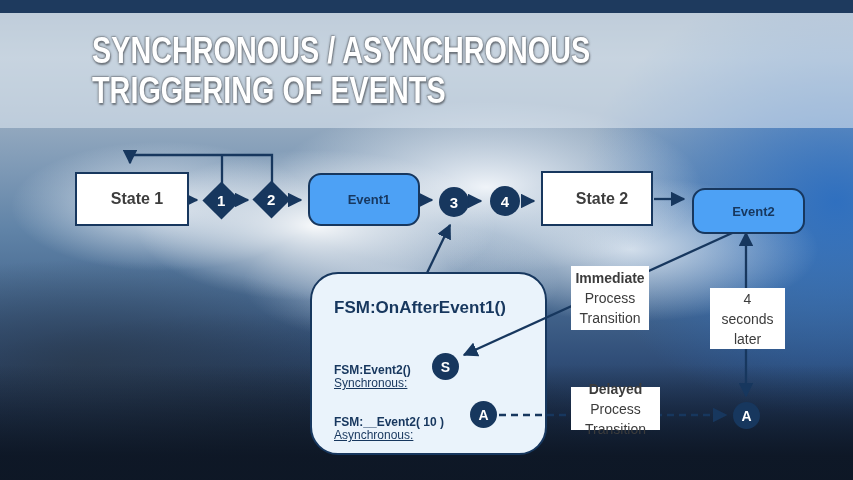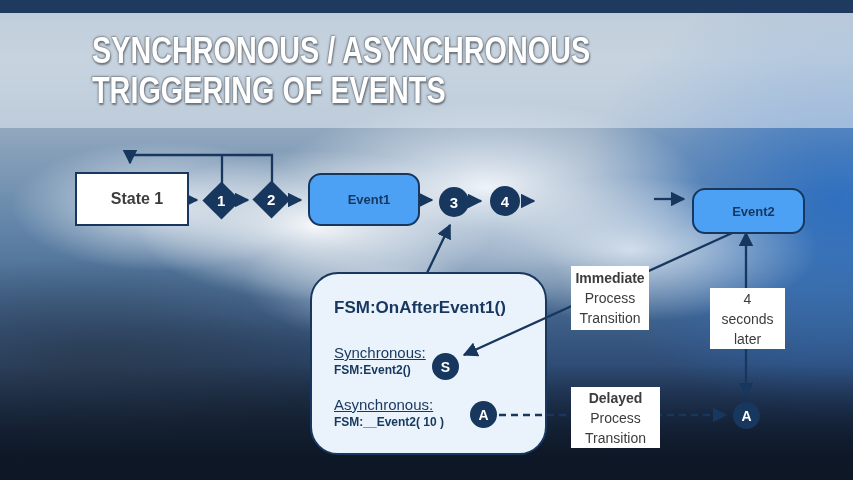--- a/index.html
+++ b/index.html
@@ -34,21 +34,21 @@
   .diamond span{transform:rotate(-45deg);color:#fff;font-weight:bold;font-size:15px;}
   .chip{position:absolute;border-radius:50%;background:var(--navy);color:#fff;font-weight:bold;display:flex;align-items:center;justify-content:center;z-index:5;}
   .chip.big{width:30px;height:30px;font-size:15px;}
   .chip.small{width:27px;height:27px;font-size:14px;z-index:7;}
   .fsm-box{
     position:absolute;left:310px;top:272px;width:237px;height:183px;box-sizing:border-box;
     background:var(--fsm-fill);border:2px solid var(--navy);border-radius:28px;z-index:3;
     color:var(--navy);
   }
   .fsm-heading{position:absolute;left:22px;top:24px;font-size:17px;font-weight:bold;}
-  .fsm-label{position:absolute;left:22px;font-size:15px;text-decoration:underline;}
+  .fsm-label{position:absolute;left:22px;font-size:12px;text-decoration:underline;margin-top:32px;}
   .fsm-code{position:absolute;left:22px;font-size:12px;font-weight:bold;}
   .callout{position:absolute;background:#ffffff;z-index:6;color:var(--label-text);
     font-size:14px;line-height:20px;text-align:center;display:flex;flex-direction:column;justify-content:center;}
   .callout .b{font-weight:bold;}
   .conn{stroke:var(--navy);stroke-width:2.3;fill:none;}
   .conn.dash{stroke-dasharray:7 5;}
   .arrow-head{fill:var(--navy);}
 </style>
 </head>
 <body>
@@ -102,20 +102,23 @@
   </div>
   <div class="node event" style="left:308px;top:173px;width:112px;height:53px">
     <span>Event1</span>
   </div>
   <div class="chip big" style="left:439px;top:187px">
     <span>3</span>
   </div>
   <div class="chip big" style="left:490px;top:186px">
     <span>4</span>
   </div>
+  <div class="node state" style="left:541px;top:171px;width:112px;height:55px">
+    <span>State 2</span>
+  </div>
   <div class="node event" style="left:692px;top:188px;width:113px;height:46px">
     <span>Event2</span>
   </div>
 
   <div class="chip small" style="left:432px;top:353px">
     <span>S</span>
   </div>
   <div class="chip small" style="left:470px;top:401px">
     <span>A</span>
   </div>
@@ -126,19 +129,19 @@
   <div class="callout" style="left:571px;top:266px;width:78px;height:64px">
     <div class="b">Immediate</div>
     <div>Process</div>
     <div>Transition</div>
   </div>
   <div class="callout" style="left:710px;top:288px;width:75px;height:61px">
     <div>4</div>
     <div>seconds</div>
     <div>later</div>
   </div>
-  <div class="callout" style="left:571px;top:387px;width:89px;height:61px">
+  <div class="callout" style="left:571px;top:387px;width:89px;height:43px">
     <div class="b">Delayed</div>
     <div>Process</div>
     <div>Transition</div>
   </div>
 
 </div>
 
 </body></html>

